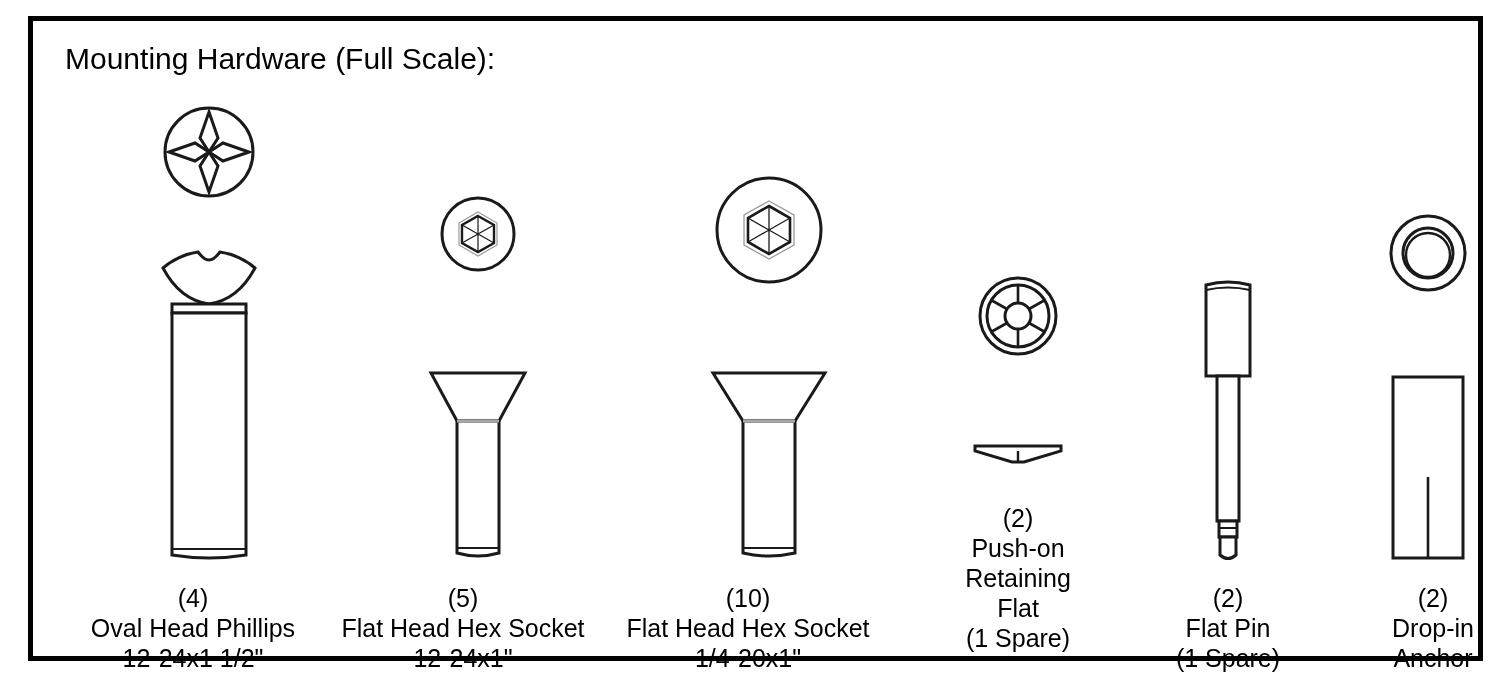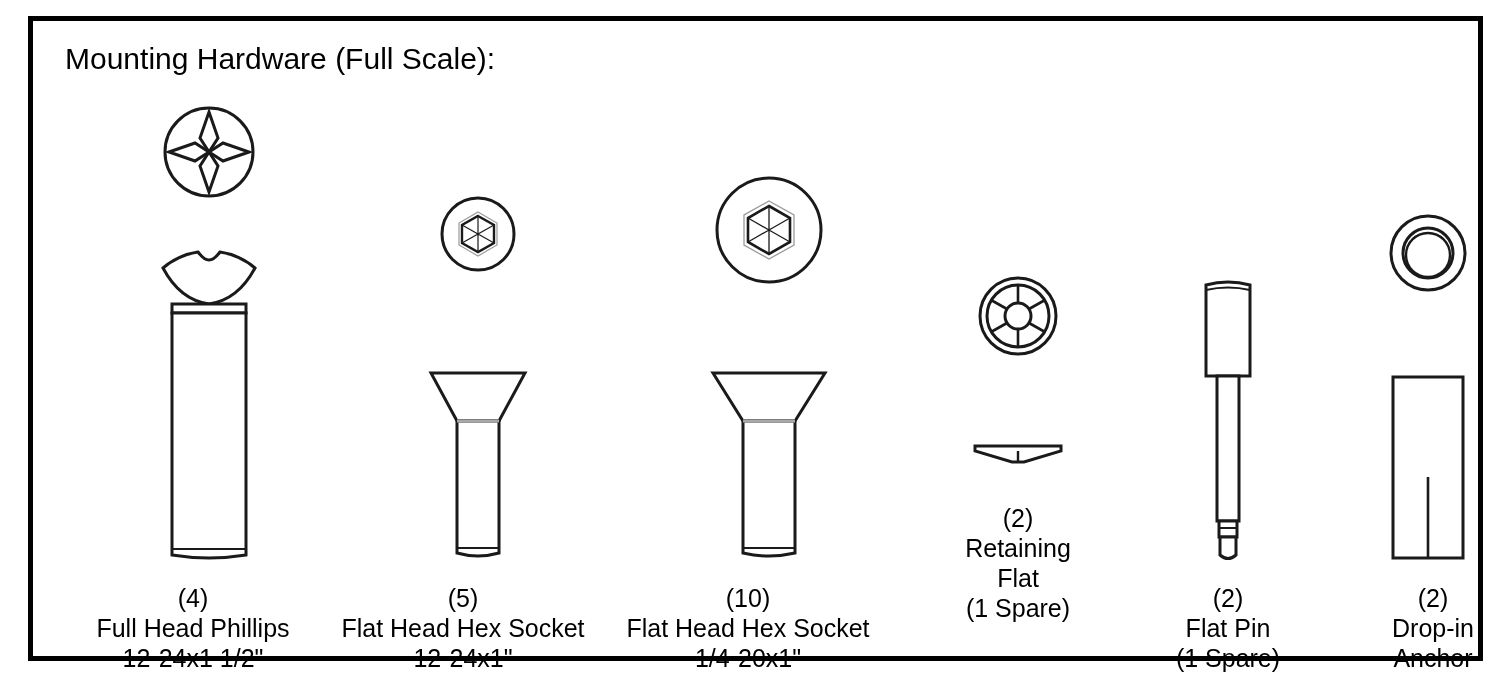--- a/index.html
+++ b/index.html
@@ -93,21 +93,21 @@
         <g fill="#ffffff" stroke="#1a1a1a" stroke-width="3">
           <path d="M95 247 Q110 234 130 231 Q136 239 141 239 Q146 239 152 231
                    Q172 234 187 247 Q170 279 141 283 Q112 279 95 247 Z"></path>
           <path d="M104 283 L178 283 L178 292 L104 292 Z"></path>
           <path d="M104 292 L178 292 L178 534 Q141 540 104 534 Z"></path>
           <path d="M104 528 L178 528" stroke-width="2"></path>
         </g>
       </svg>
       <div class="caption" style="top:562px;">
         <span class="cline">(4)</span>
-        <span class="cline">Full Head Phillips</span>
+        <span class="cline">Oval Head Phillips</span>
         <span class="cline">12-24x1 1/2"</span>
       </div>
     </div>
 
     <div class="part" style="left:300px; width:260px;">
       <svg class="art" viewBox="0 0 260 635">
         <g fill="none" stroke="#1a1a1a" stroke-width="3">
           <circle cx="145" cy="213" r="36"></circle>
         </g>
         <g fill="none" stroke="#1a1a1a" stroke-width="2.4">
@@ -171,20 +171,21 @@
                    M95 308 L95 326 M84 302 L68 311 M84 288 L68 279" stroke-width="2.6"></path>
         </g>
 
         <g fill="#ffffff" stroke="#1a1a1a" stroke-width="3">
           <path d="M52 425 L138 425 L138 430 L101 441 L89 441 L52 430 Z"></path>
           <path d="M95 430 L95 441" stroke-width="2.4"></path>
         </g>
       </svg>
       <div class="caption" style="top:482px;">
         <span class="cline">(2)</span>
+        <span class="cline">Push-on</span>
         <span class="cline">Retaining</span>
         <span class="cline">Flat</span>
         <span class="cline">(1 Spare)</span>
       </div>
     </div>
 
     <div class="part" style="left:1095px; width:200px;">
       <svg class="art" viewBox="0 0 200 635">
         <g fill="#ffffff" stroke="#1a1a1a" stroke-width="3">
           <path d="M78 264 Q100 258 122 264 L122 355 L78 355 Z"></path>

